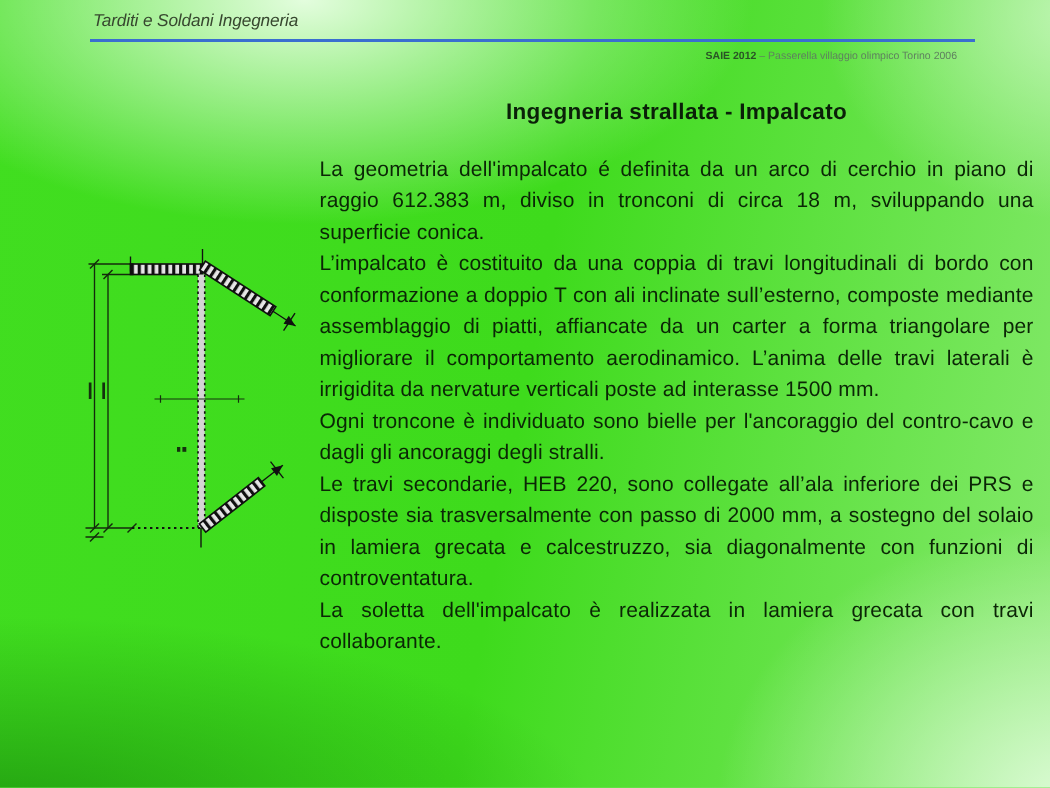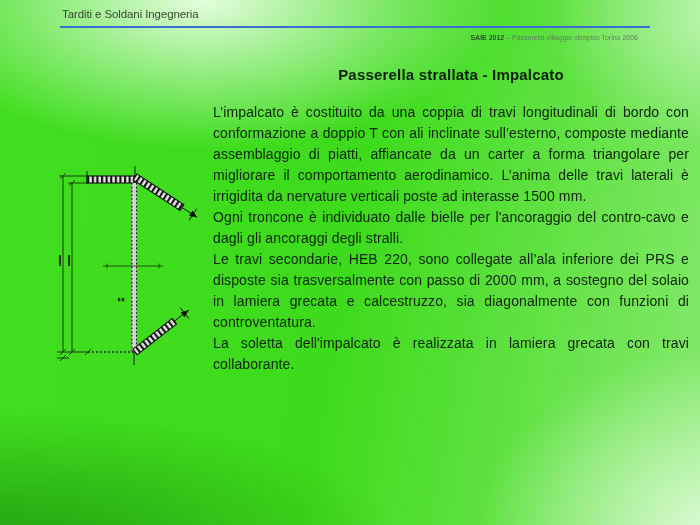--- a/index.html
+++ b/index.html
@@ -13,20 +13,21 @@
       radial-gradient(ellipse 460px 230px at 29% 0%, rgba(236,255,232,.95) 0%, rgba(236,255,232,0) 65%),
       radial-gradient(ellipse 380px 300px at 102% 102%, rgba(240,255,238,.82) 0%, rgba(240,255,238,0) 62%),
       radial-gradient(ellipse 280px 220px at 103% 2%, rgba(236,255,233,.62) 0%, rgba(236,255,233,0) 62%),
       radial-gradient(ellipse 640px 210px at 0% 103%, rgba(0,92,0,.45) 0%, rgba(0,92,0,0) 62%),
       linear-gradient(100deg, #41de20 0%, #3edb1c 50%, #86e96d 100%);
   }
   .company{
     position:absolute;left:62px;top:8px;
     font-size:11.5px;letter-spacing:-0.1px;
     color:#37472f;
+    font-style:italic;
   }
   .rule{
     position:absolute;left:60px;top:26px;width:590px;height:2px;
     background:#3a6ed0;
   }
   .project{
     position:absolute;top:33px;right:62px;
     font-size:7px;line-height:9px;white-space:nowrap;
   }
   .project .b{font-weight:bold;color:#2a5426;}
@@ -50,25 +51,26 @@
 </style>
 </head>
 <body>
 
 <div class="slide">
 
   <div class="company">Tarditi e Soldani Ingegneria</div>
   <div class="rule"></div>
   <div class="project"><span class="b">SAIE 2012</span><span class="r"> – Passerella villaggio olimpico Torino 2006</span></div>
 
-  <div class="title">Passerella strallata - Impalcato</div>
+  <div class="title">Ingegneria strallata - Impalcato</div>
 
   <div class="bodytext">
+    <p>La geometria dell'impalcato é definita da un arco di cerchio in piano di raggio 612.383 m, diviso in tronconi di circa 18 m, sviluppando una superficie conica.</p>
     <p>L’impalcato è costituito da una coppia di travi longitudinali di bordo con conformazione a doppio T con ali inclinate sull’esterno, composte mediante assemblaggio di piatti, affiancate da un carter a forma triangolare per migliorare il comportamento aerodinamico. L’anima delle travi laterali è irrigidita da nervature verticali poste ad interasse 1500 mm.</p>
-    <p>Ogni troncone è individuato dalle bielle per l'ancoraggio del contro-cavo e dagli gli ancoraggi degli stralli.</p>
+    <p>Ogni troncone è individuato sono bielle per l'ancoraggio del contro-cavo e dagli gli ancoraggi degli stralli.</p>
     <p>Le travi secondarie, HEB 220, sono collegate all’ala inferiore dei PRS e disposte sia trasversalmente con passo di 2000 mm, a sostegno del solaio in lamiera grecata e calcestruzzo, sia diagonalmente con funzioni di controventatura.</p>
     <p>La soletta dell'impalcato è realizzata in lamiera grecata con travi collaborante.</p>
   </div>
 
   <div class="drawing">
     <svg width="150" height="212" viewBox="0 0 150 212">
       <defs>
         <pattern id="hatch" patternUnits="userSpaceOnUse" width="4.6" height="9">
           <rect x="0" y="0" width="4.6" height="9" fill="#e6e6e6"></rect>
           <rect x="0" y="0" width="2.1" height="9" fill="#101010"></rect>

